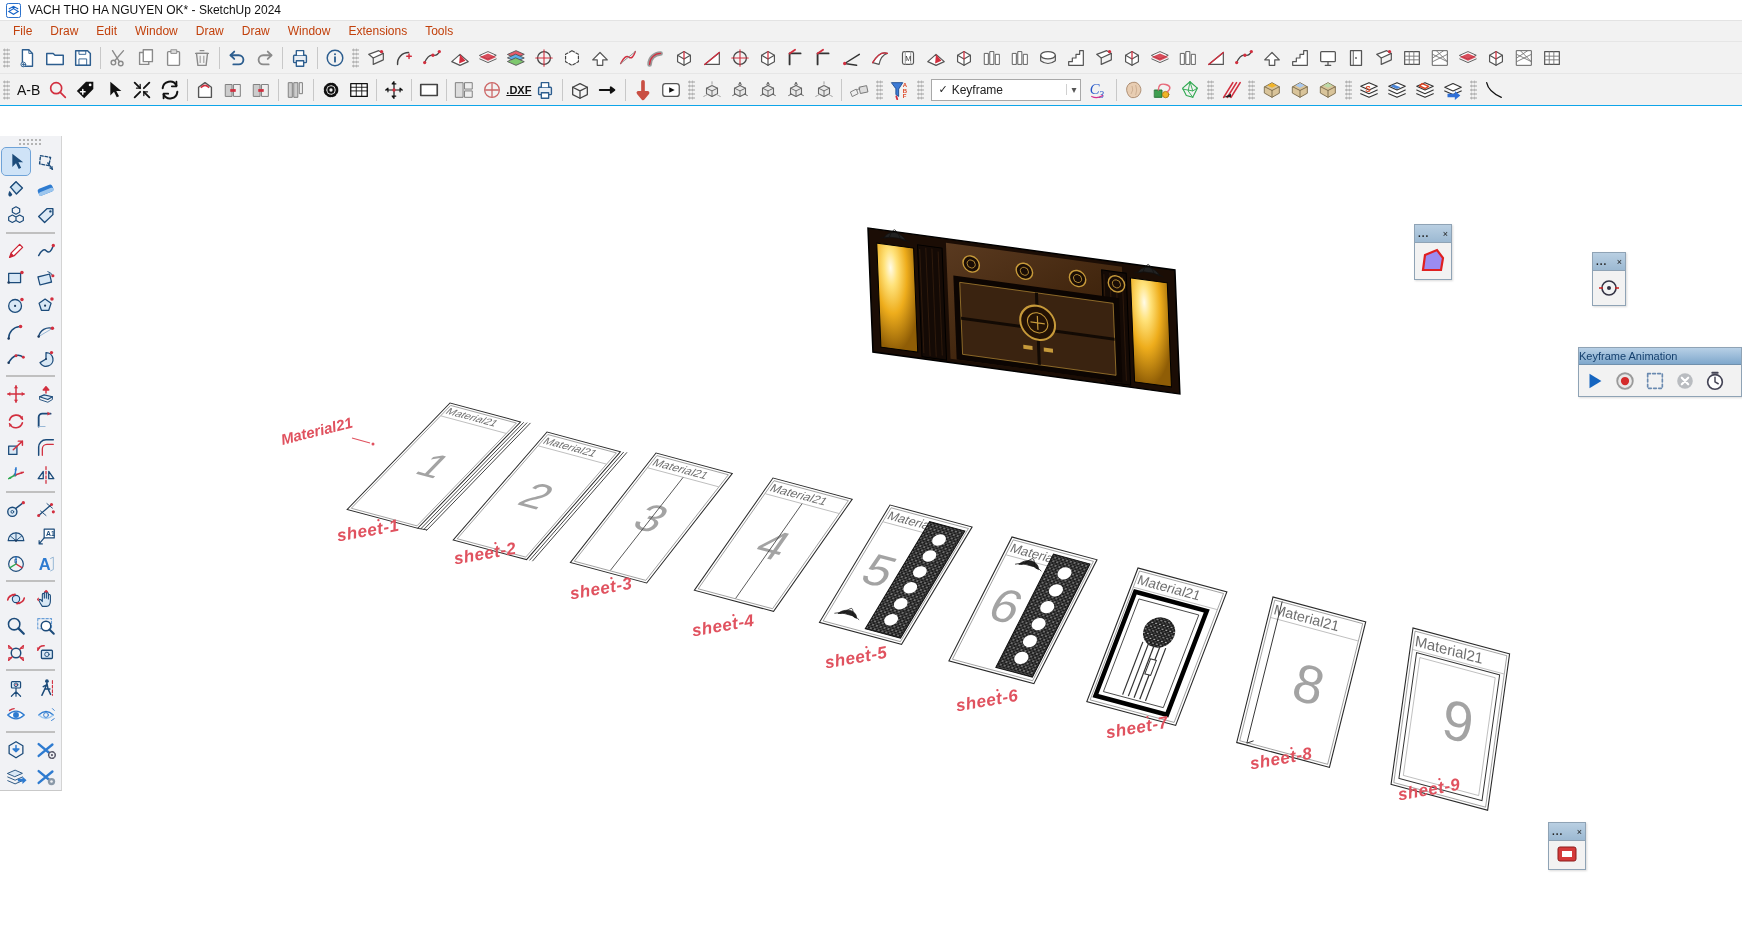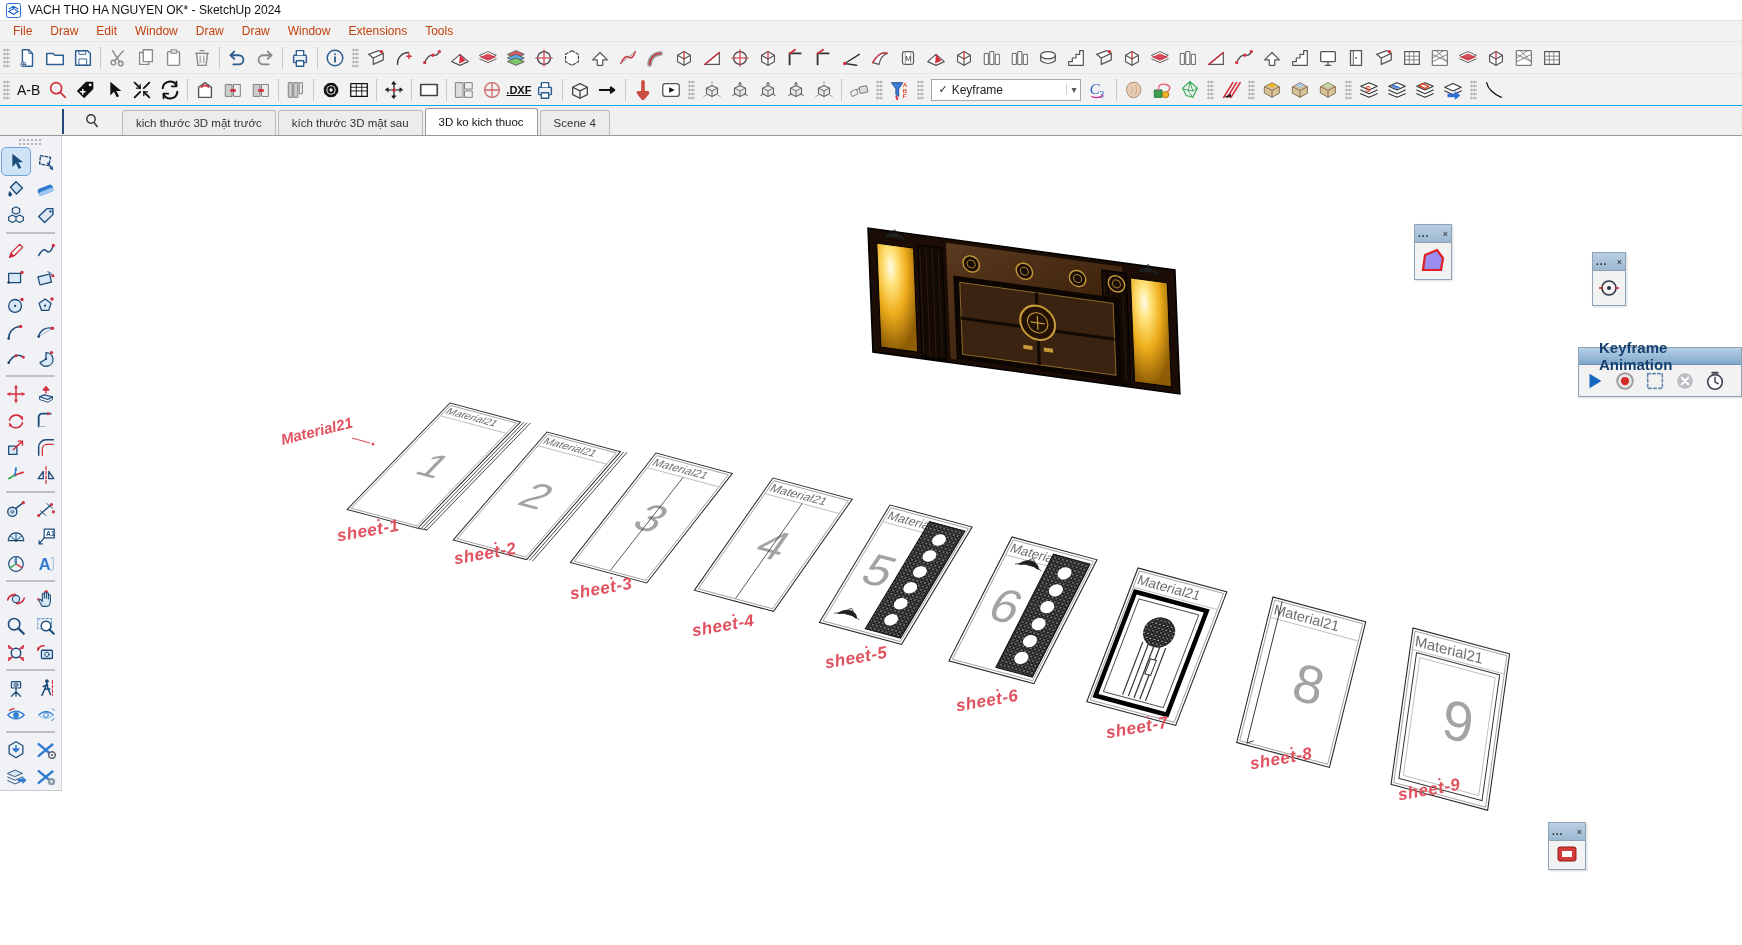--- a/index.html
+++ b/index.html
@@ -63,22 +63,22 @@
     box-shadow:1px 1px 2px rgba(0,0,0,.15); }
   .fhead { height:18px; background:linear-gradient(#b9cfe2,#9cb9d2); border-bottom:1px solid #8fa3b5;
     display:flex; align-items:center; justify-content:space-between; padding:0 3px;
     font-size:10px; color:#222; }
   .fhead .dots { letter-spacing:1px; font-weight:bold; }
   .fhead .fx { font-size:9px; }
   .fbody { display:flex; align-items:center; justify-content:center; padding:3px; gap:3px; }
 
   #kf { left:1578px; top:347px; width:164px; height:50px; }
   #kf .kftitle { height:17px; background:linear-gradient(#b7d0e6,#7fa8cc);
-    font-size:15px; font-weight:bold; color:#15406e; display:flex; align-items:center;
-    padding-left:20px; border-bottom:1px solid #7090ac; }
+    font-size:11px; font-weight:normal; color:#15406e; display:flex; align-items:center;
+    padding-left:0; border-bottom:1px solid #7090ac; }
   #kf .kfbtns { display:flex; align-items:center; gap:6px; padding:4px 4px; overflow:hidden; }
   .kfb { width:24px; height:24px; display:flex; align-items:center; justify-content:center;
     background:transparent; border:none; flex:0 0 auto; padding:0; }
 
   #mini-polygon { left:1414px; top:224px; width:38px; }
   #mini-orbit { left:1592px; top:252px; width:34px; }
   #mini-bottom { left:1548px; top:822px; width:38px; }
 </style>
 </head>
 <body>
@@ -737,33 +737,20 @@
         </svg>
       </button>
       <div class="grip"></div>
       <button class="ticon">
         <svg width="22" height="22" viewBox="0 0 24 24" fill="none" stroke-linecap="round" stroke-linejoin="round">
           <path d="M4 4q2 10 16 16" stroke="#111" stroke-width="1.4"></path>
         </svg>
       </button>
     </div>
 
-<div class="tabrow">
-  <div class="vline"></div>
-  <svg class="mag" width="16" height="18" viewBox="0 0 16 18">
-    <circle cx="7" cy="8" r="4.2" fill="none" stroke="#333" stroke-width="1.4"></circle>
-    <path d="M10 11.5L13.5 16" stroke="#333" stroke-width="1.4"></path>
-  </svg>
-  <div class="tabs" id="scenetabs">
-        <div class="tab">kich thước 3D mặt trước</div>
-        <div class="tab">kích thước 3D mặt sau</div>
-        <div class="tab active">3D ko kich thuoc</div>
-        <div class="tab">Scene 4</div>
-      </div>
-</div>
 
 <div id="sidebar">
   <div class="sgrip"></div>
   <div id="sidetools">
         <div class="srow">
           <div class="scell active">
             <svg width="22" height="22" viewBox="0 0 24 24" fill="none" stroke-linecap="round" stroke-linejoin="round">
               <path d="M8 3v14.5l4-4.2 3 6.2 2.6-1.2-3-6h5.2z" fill="#1c4b7a"></path>
             </svg>
           </div>

